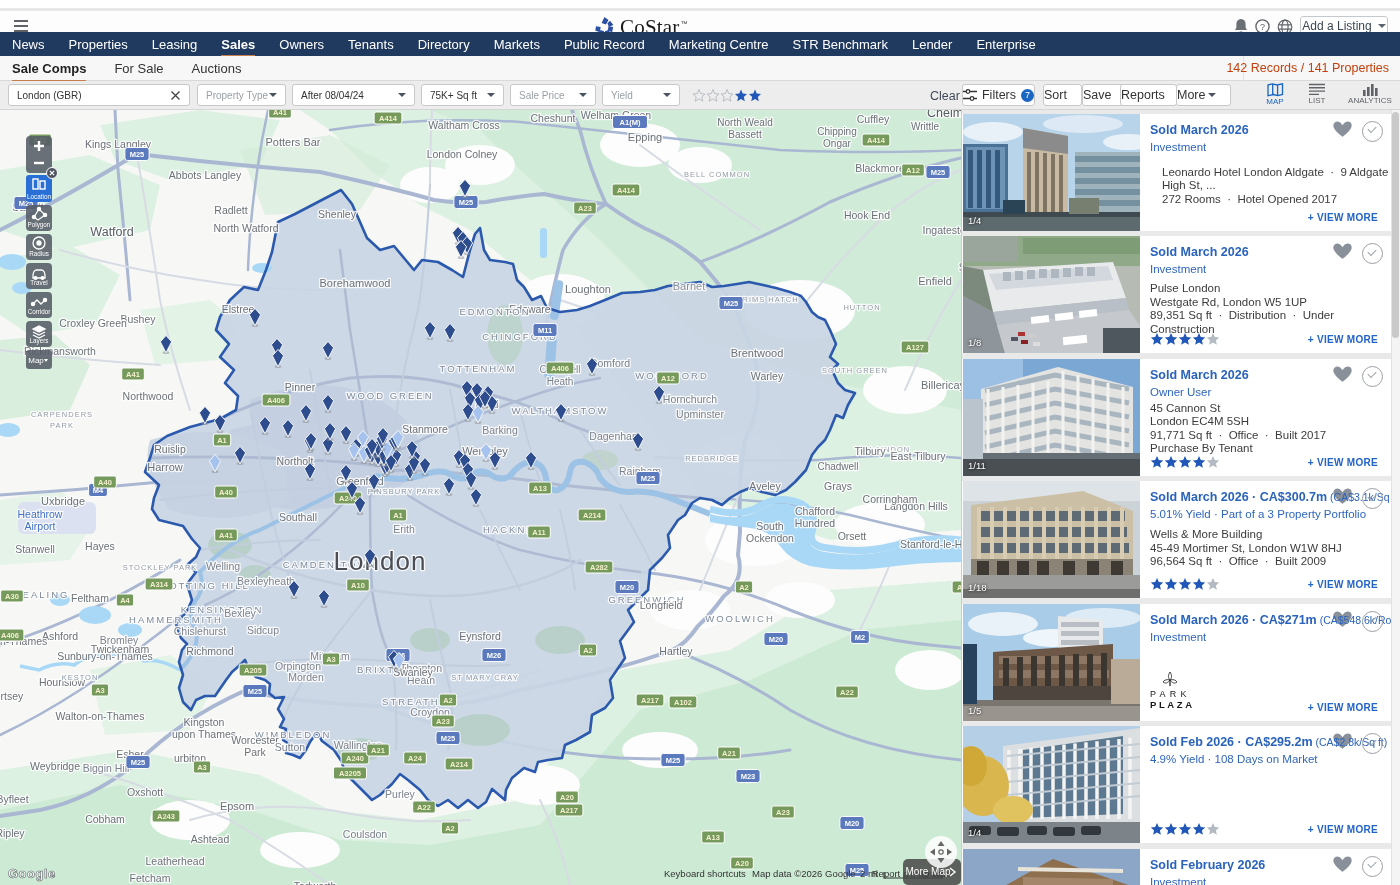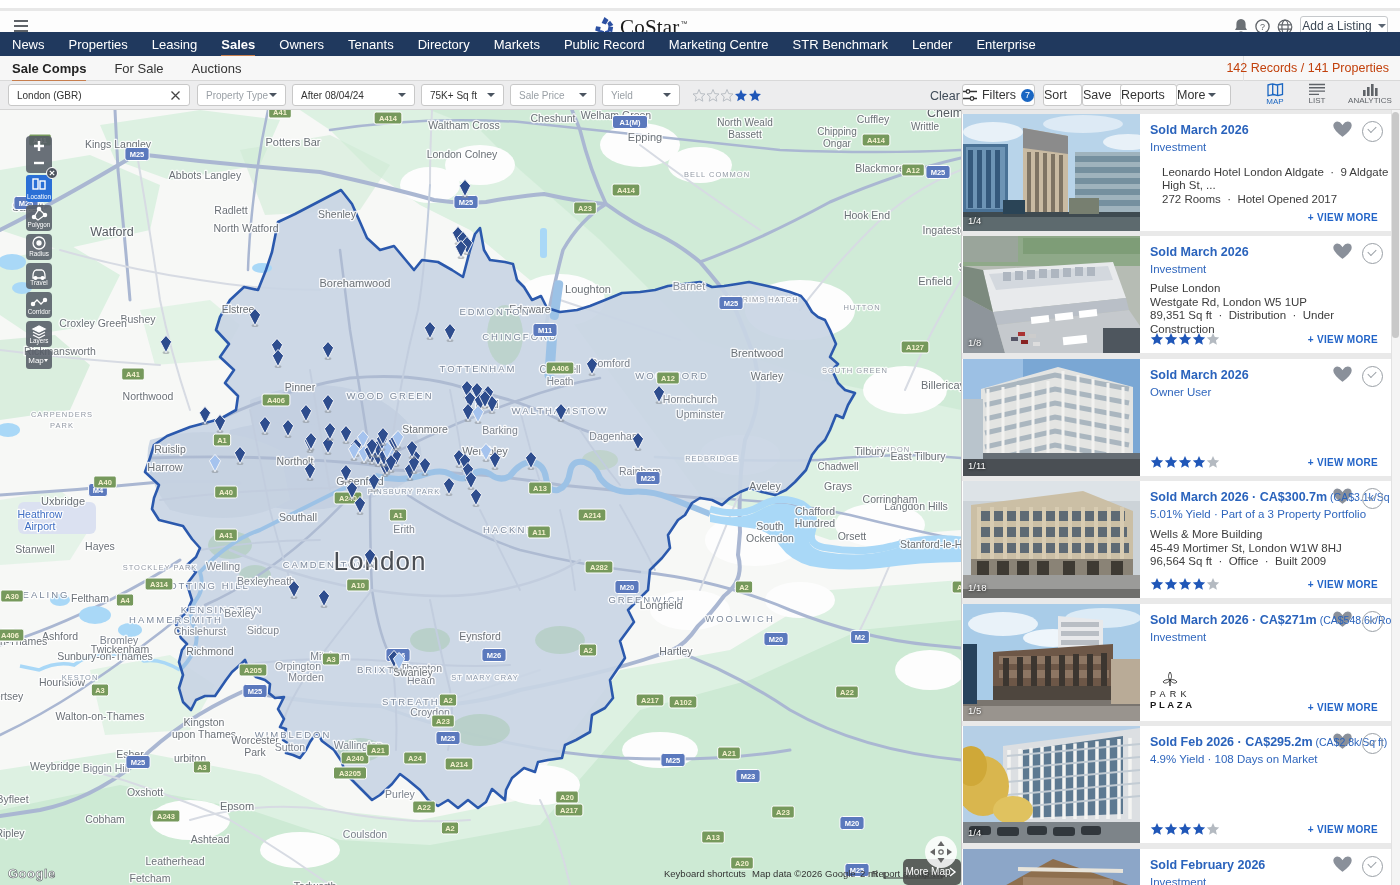--- a/index.html
+++ b/index.html
@@ -1210,20 +1210,21 @@
           <rect x="0" y="94" width="177" height="6" fill="#666e75"></rect>
           <rect x="0" y="40" width="20" height="60" fill="#b9c4cc"></rect>
         </svg></div>
       <div style="position:absolute;left:6px;bottom:5px;font-size:9.5px;color:#fff;text-shadow:0 0 3px rgba(0,0,0,.95)">1/11</div>
       <div class="heart"><svg width="23" height="21" viewBox="0 0 23 21">
           <path d="M11.5 19 C5 14 1.5 10.5 1.5 6.8 C1.5 3.9 3.8 1.8 6.5 1.8 C8.5 1.8 10.3 2.9 11.5 4.8 C12.7 2.9 14.5 1.8 16.5 1.8 C19.2 1.8 21.5 3.9 21.5 6.8 C21.5 10.5 18 14 11.5 19 Z" fill="#8a909a" stroke="#fff" stroke-width="1.6"></path>
         </svg></div>
       <div class="ctext">
         <div class="title">Sold March 2026</div>
         <div class="subt">Owner User</div>
+        <div class="body" style="position:absolute;left:0;top:43px;width:250px">45 Cannon St<br>London EC4M 5SH<br>91,771 Sq ft &nbsp;·&nbsp; Office &nbsp;·&nbsp; Built 2017<br>Purchase By Tenant</div>
       </div>
       <div class="strow" style="bottom:7px">
         <svg width="72" height="14" viewBox="0 0 72 14">
           <path transform="translate(7,0)" d="M0 1 L1.8 5.1 L6.2 5.5 L2.9 8.4 L3.9 12.7 L0 10.4 L-3.9 12.7 L-2.9 8.4 L-6.2 5.5 L-1.8 5.1 Z" fill="#2057b8"></path>
           <path transform="translate(21,0)" d="M0 1 L1.8 5.1 L6.2 5.5 L2.9 8.4 L3.9 12.7 L0 10.4 L-3.9 12.7 L-2.9 8.4 L-6.2 5.5 L-1.8 5.1 Z" fill="#2057b8"></path>
           <path transform="translate(35,0)" d="M0 1 L1.8 5.1 L6.2 5.5 L2.9 8.4 L3.9 12.7 L0 10.4 L-3.9 12.7 L-2.9 8.4 L-6.2 5.5 L-1.8 5.1 Z" fill="#2057b8"></path>
           <path transform="translate(49,0)" d="M0 1 L1.8 5.1 L6.2 5.5 L2.9 8.4 L3.9 12.7 L0 10.4 L-3.9 12.7 L-2.9 8.4 L-6.2 5.5 L-1.8 5.1 Z" fill="#2057b8"></path>
           <path transform="translate(63,0)" d="M0 1 L1.8 5.1 L6.2 5.5 L2.9 8.4 L3.9 12.7 L0 10.4 L-3.9 12.7 L-2.9 8.4 L-6.2 5.5 L-1.8 5.1 Z" fill="#b4bac1"></path>
         </svg>
       </div>

